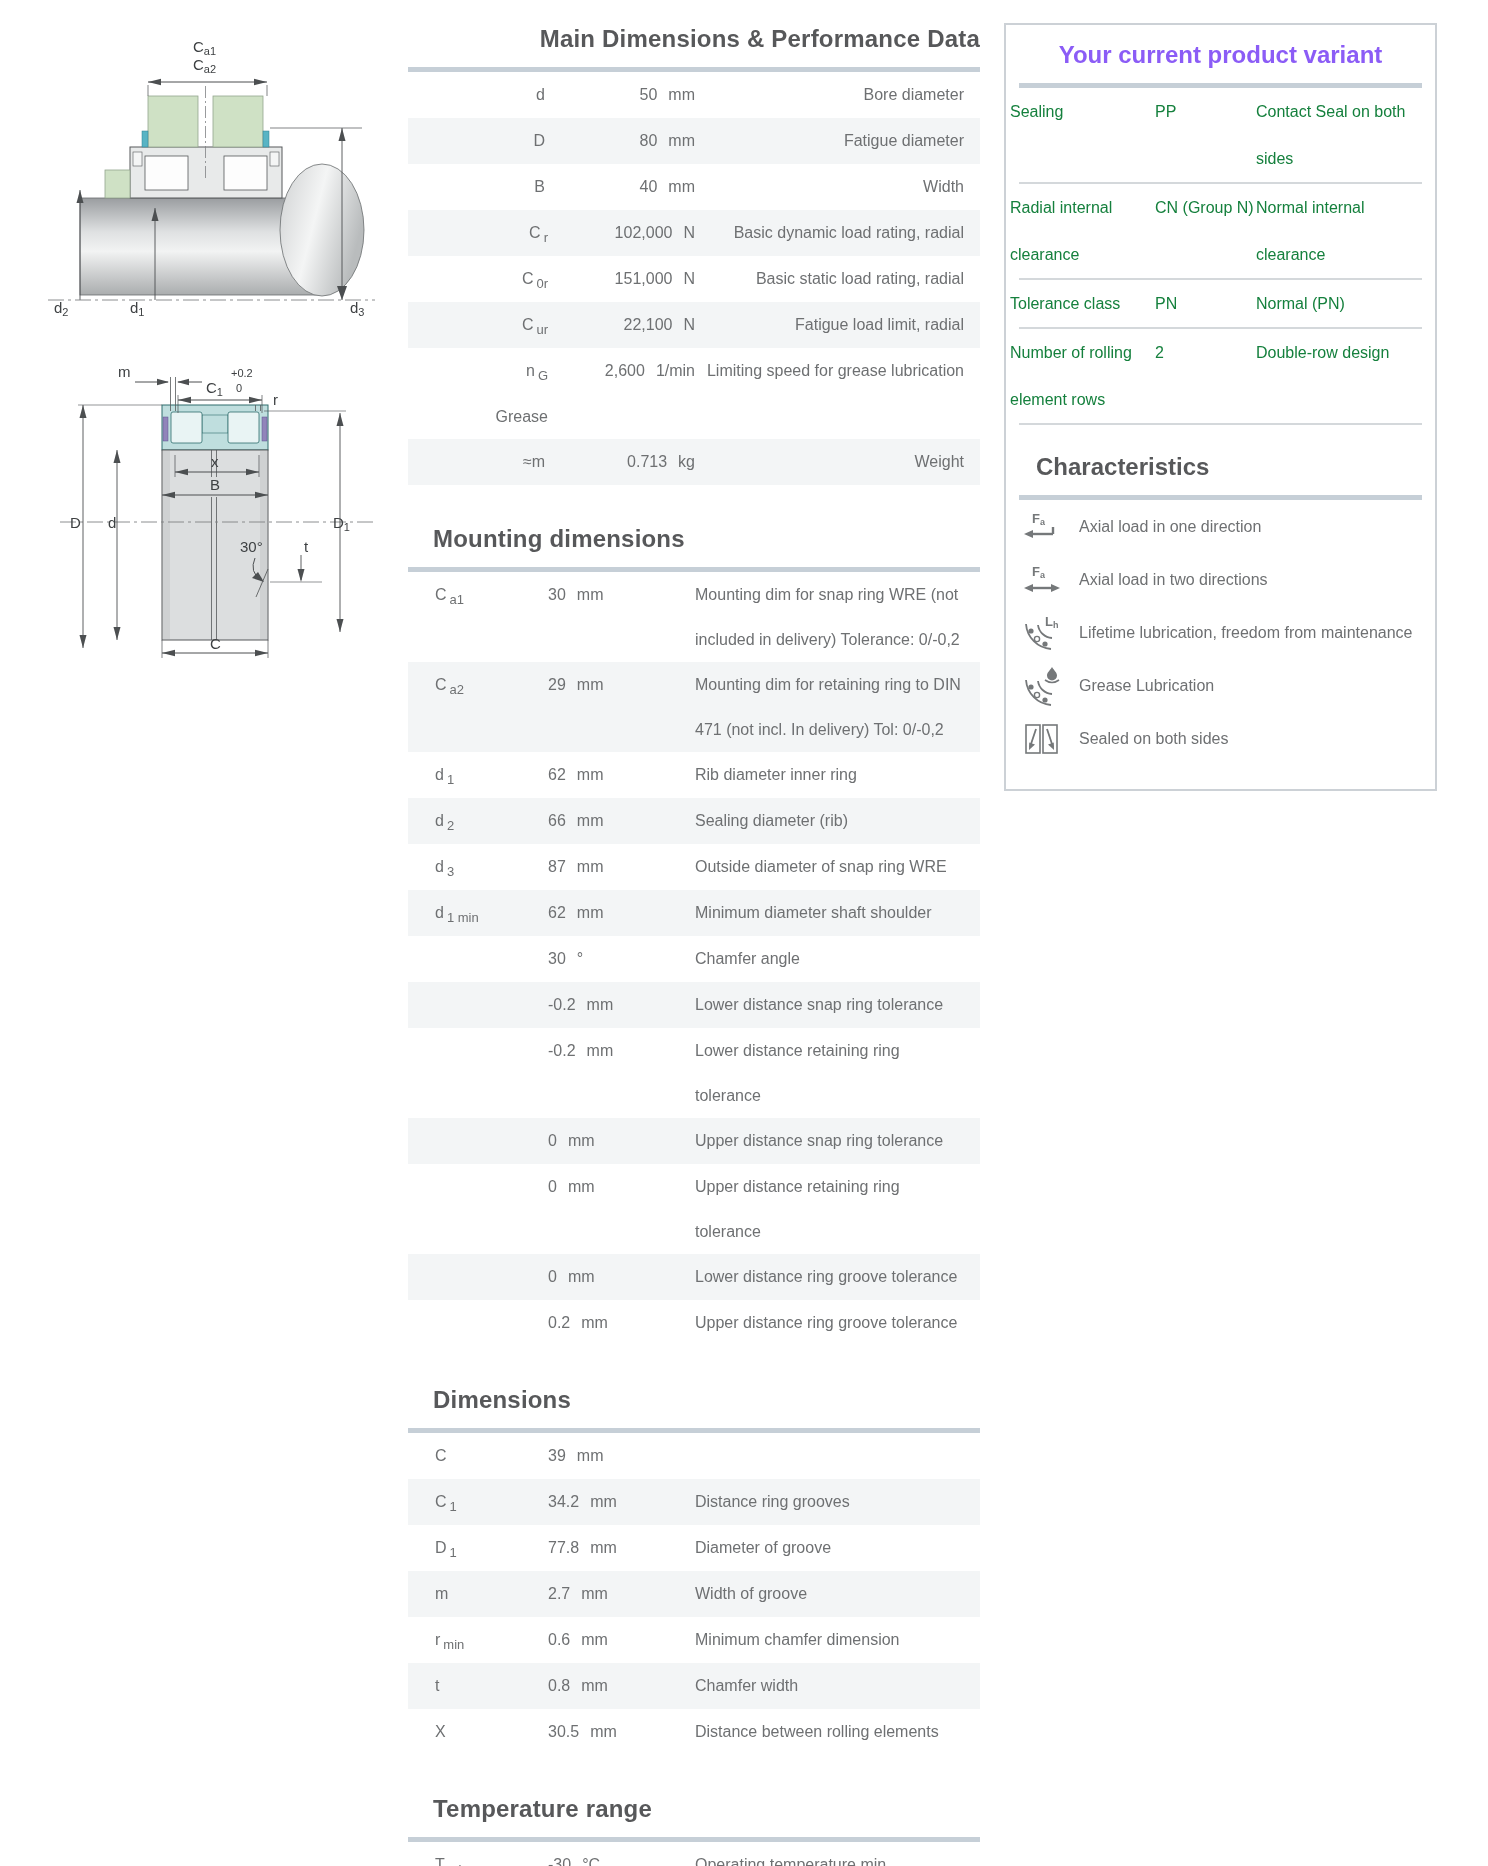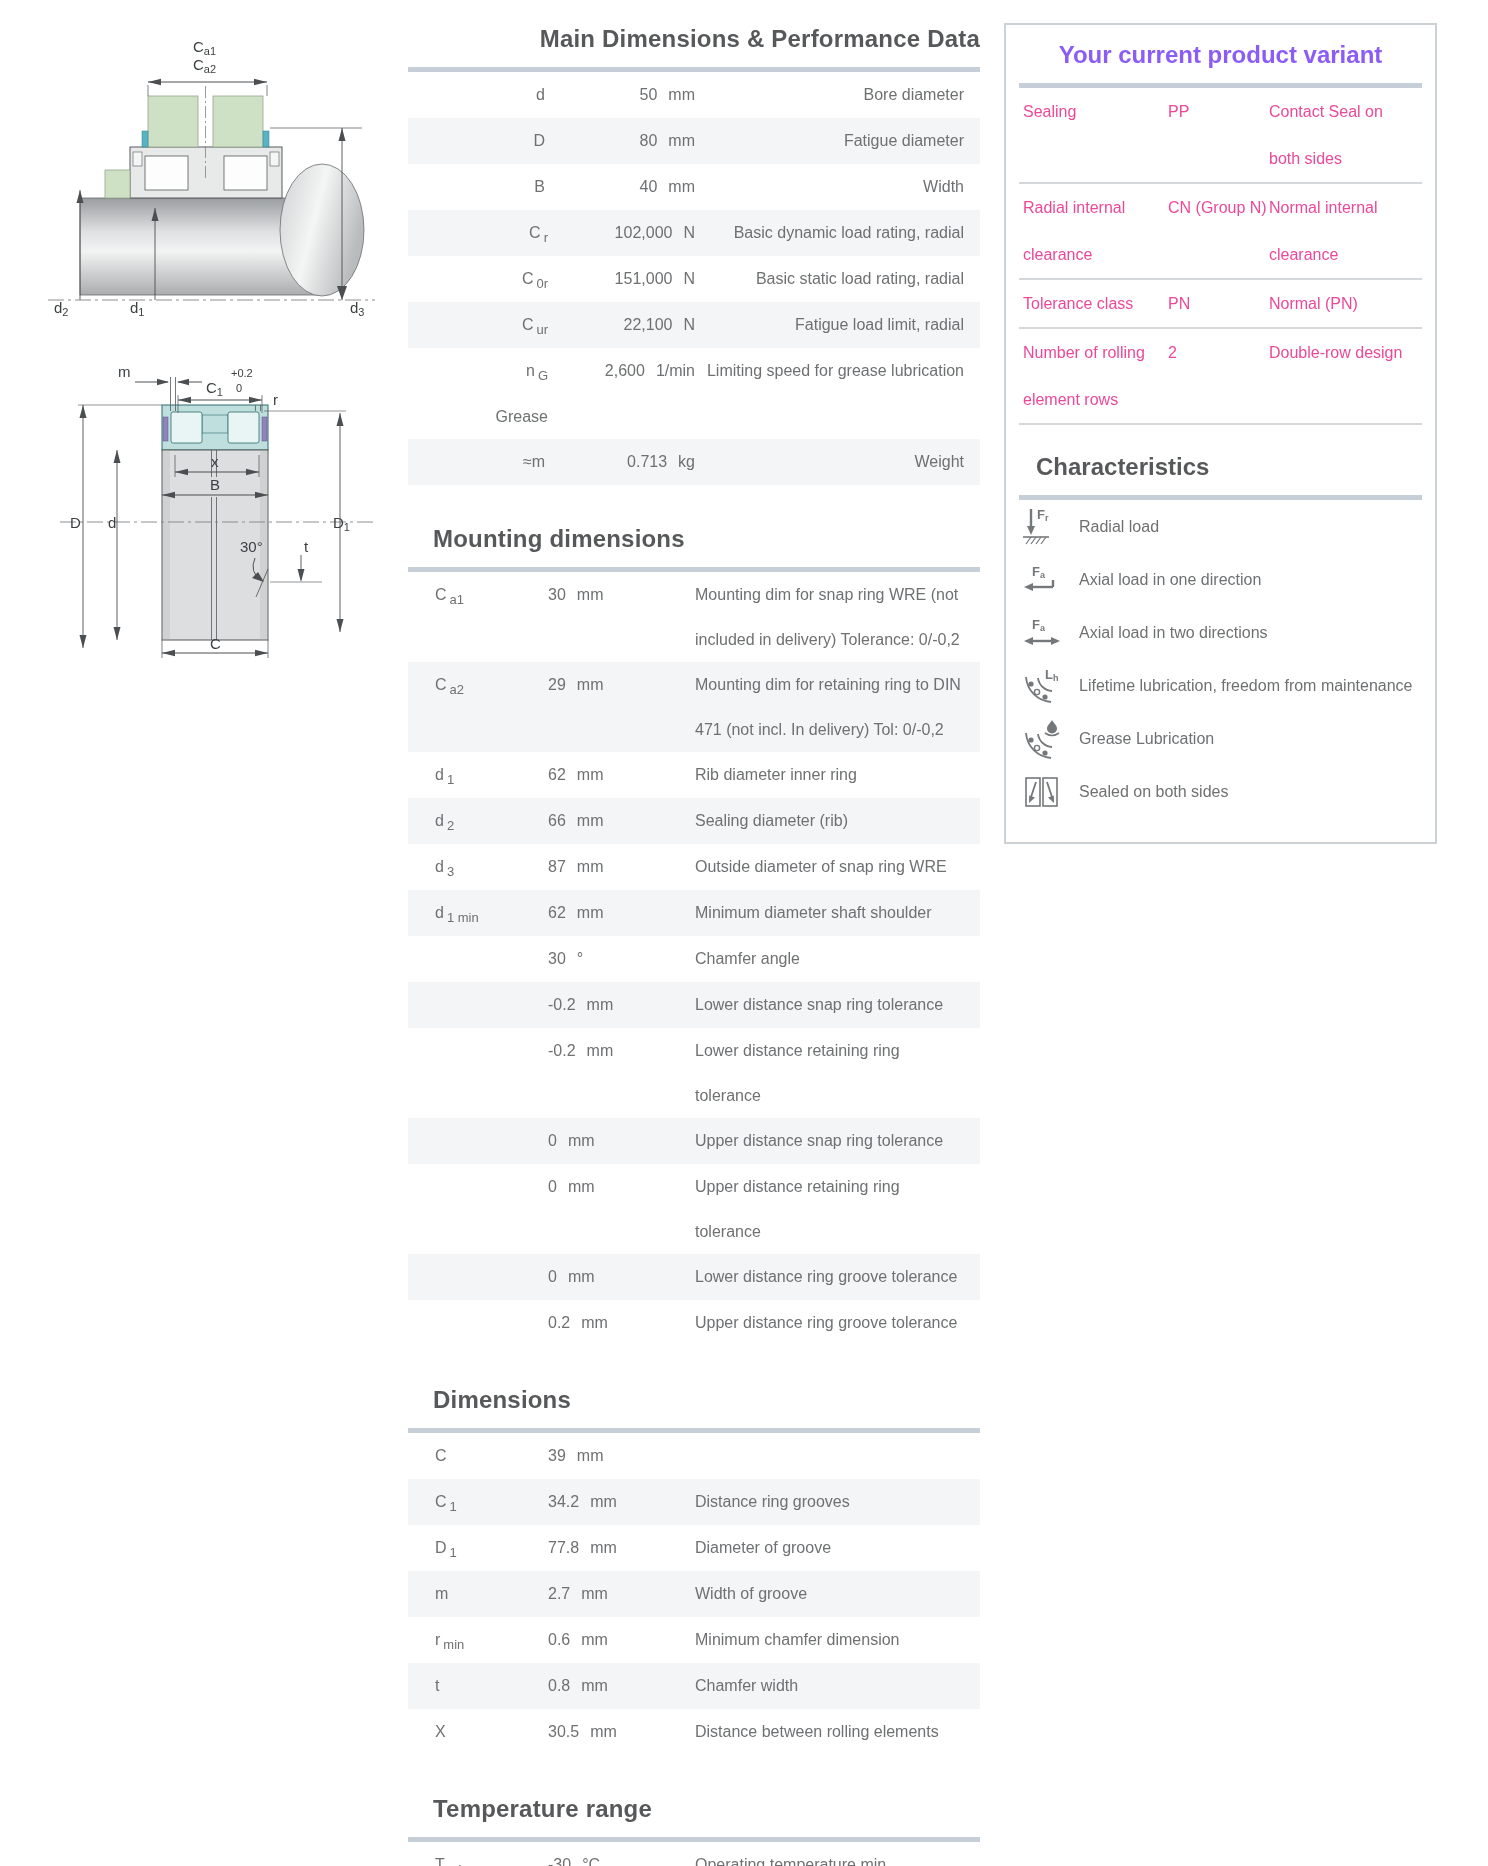--- a/index.html
+++ b/index.html
@@ -27,21 +27,21 @@
   .c-sym .sub,.sub-inline{font-size:13px;position:relative;top:4px;margin-left:3px;}
   .c-val{width:147px;flex:none;}
   .c-val .u{margin-left:11px;}
   .c-desc{flex:1;padding-right:16px;}
 
   
   .variant-panel{position:absolute;left:1004px;top:23px;width:429px;border:2px solid #ccd1d6;
                  background:#fff;padding-bottom:24px;}
   .panel-title{font-size:24px;font-weight:bold;color:#8b5cf6;text-align:center;margin:16px 12px 14px;}
   .panel-underline{height:5px;background:#c6cfd7;margin:0 13px;}
-  .vrow{display:flex;padding:0 17px;line-height:47px;font-size:16px;color:#ec4899;}
+  .vrow{display:flex;padding:0 4px;line-height:47px;font-size:16px;color:#15803d;}
   .vrow .vlabel{width:145px;flex:none;}
   .vrow .vval{width:101px;flex:none;}
   .vrow .vdesc{flex:1;}
   .vsep{height:2px;background:#d4d8db;margin:0 13px;}
   .char-title{font-size:24px;font-weight:bold;color:#57585a;margin:28px 13px 14px 30px;}
   .char-item{display:flex;align-items:center;gap:14px;padding:0 13px;min-height:53px;
              font-size:16px;color:#6e7072;}
   .char-icon{width:46px;flex:none;display:flex;justify-content:center;align-items:center;}
   .char-icon svg{display:block;}
 </style>
@@ -479,37 +479,20 @@
   <div class="vrow">
     <div class="vlabel">Number of rolling element rows</div>
     <div class="vval">2</div>
     <div class="vdesc">Double-row design</div>
   </div>
 <div class="vsep"></div>
     </div>
   <div class="char-title">Characteristics</div>
   <div class="panel-underline"></div>
   <div id="char-list">
-  <div class="char-item">
-    <span class="char-icon">
-          <svg width="40" height="42" viewBox="0 0 40 42">
-            <text x="15" y="13" font-size="13" font-weight="bold" fill="#75787a">F<tspan font-size="9" dy="2">r</tspan></text>
-            <line x1="9" y1="3" x2="9" y2="22" stroke="#75787a" stroke-width="2.4"></line>
-            <polygon points="9,29 5,20 13,20" fill="#75787a"></polygon>
-            <line x1="1" y1="31" x2="27" y2="31" stroke="#75787a" stroke-width="1.6"></line>
-            <g stroke="#75787a" stroke-width="1.2">
-              <line x1="4" y1="38" x2="9" y2="31"></line>
-              <line x1="9" y1="38" x2="14" y2="31"></line>
-              <line x1="14" y1="38" x2="19" y2="31"></line>
-              <line x1="19" y1="38" x2="24" y2="31"></line>
-            </g>
-          </svg>
-        </span>
-    <span class="char-label">Radial load</span>
-  </div>
 
   <div class="char-item">
     <span class="char-icon">
           <svg width="40" height="36" viewBox="0 0 40 36">
             <text x="10" y="14" font-size="13" font-weight="bold" fill="#75787a">F<tspan font-size="9" dy="2">a</tspan></text>
             <line x1="31" y1="25" x2="9" y2="25" stroke="#75787a" stroke-width="2.4"></line>
             <line x1="31" y1="25" x2="31" y2="18" stroke="#75787a" stroke-width="2.4"></line>
             <polygon points="2,25 11,21 11,29" fill="#75787a"></polygon>
           </svg>
         </span>

